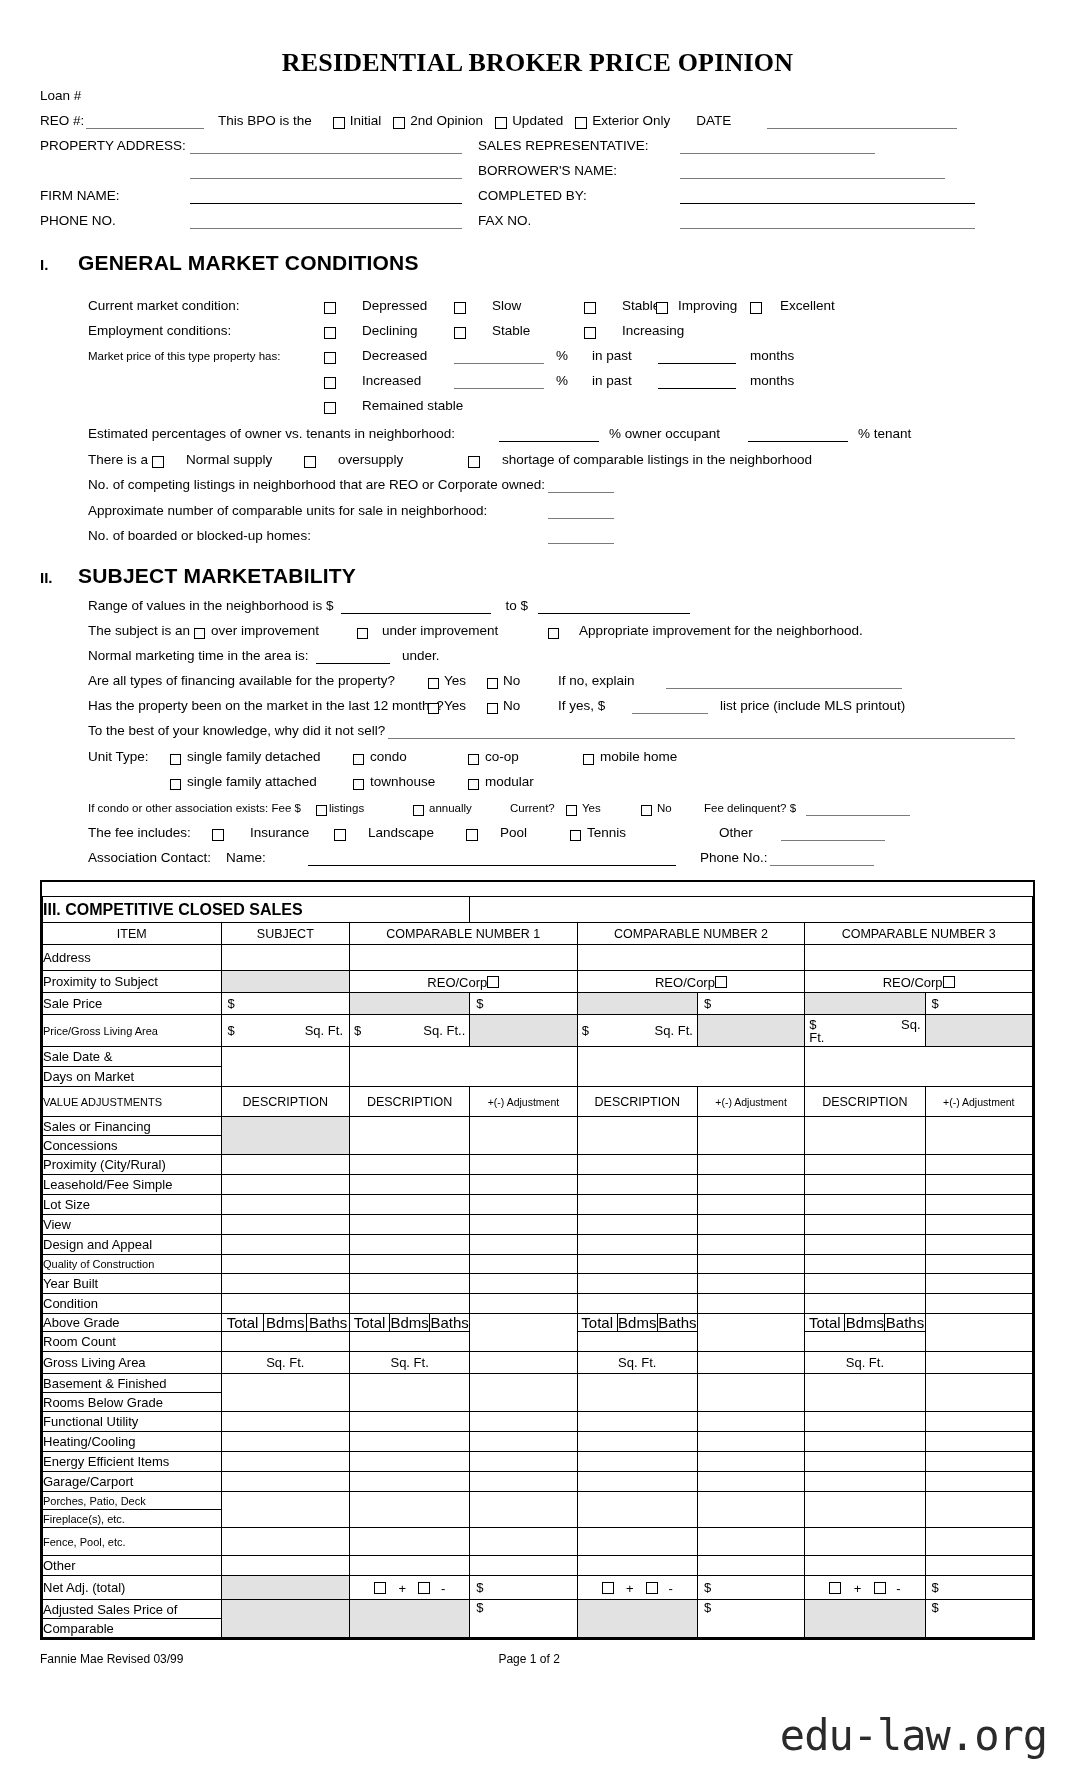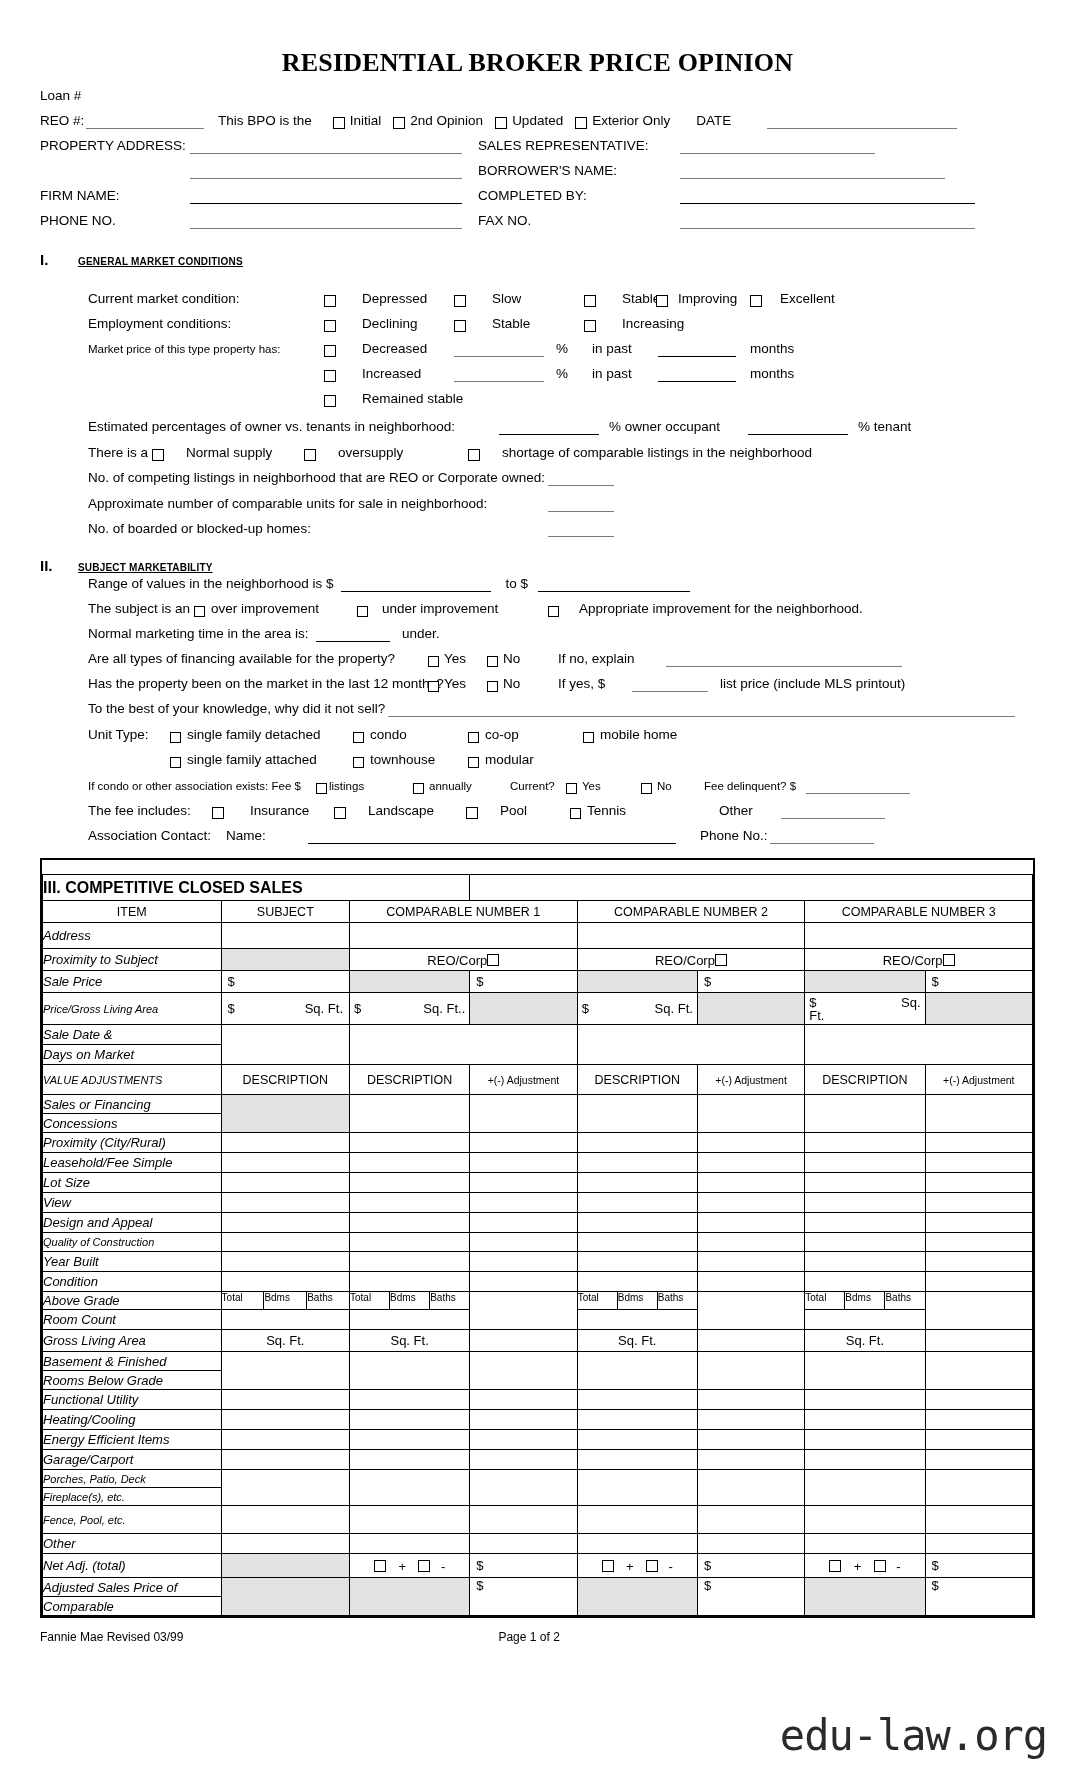--- a/index.html
+++ b/index.html
@@ -33,39 +33,39 @@
     vertical-align:-1px;
   }
   .cb.sm { width:11px; height:11px; border-width:1.4px; }
 
   
   .hdr { margin-top:10px; }
   .hdr .line { display:flex; align-items:flex-end; margin-bottom:9px; }
 
   .sec-h { display:flex; align-items:baseline; margin-top:22px; }
   .sec-num { font-size:15px; font-weight:bold; width:38px; }
-  .sec-t { font-size:10px; font-weight:bold; letter-spacing:.2px;text-decoration:underline; }
+  .sec-t { font-size:21px; font-weight:bold; letter-spacing:.2px; }
 
   .indent { padding-left:48px; }
   .ln { display:flex; align-items:flex-end; margin-bottom:7px; min-height:18px; }
 
   
   table.cs { border-collapse:collapse; width:100%; margin-top:14px;
              table-layout:fixed; }
   table.cs td, table.cs th { border:1px solid #000; padding:0; }
   .tbl-outer { border:2px solid #000; }
   .t-head { font-size:12.5px; text-align:center; height:22px; font-weight:normal; }
-  .t-item { font-size:13px; padding-left:6px; height:20px;font-style:italic; }
+  .t-item { font-size:13px; padding-left:6px; height:20px; }
   .t-item.sm { font-size:11px; }
   .shade { background:#e2e2e2; }
   .c { text-align:center; }
   .big-h { font-size:16px; font-weight:bold; padding-left:8px; height:26px; }
 
   .sub3 { display:flex; height:100%; width:100%; }
-  .sub3 > div { flex:1; border-right:1px solid #000; font-size:10px; }
+  .sub3 > div { flex:1; border-right:1px solid #000; font-size:15px; text-align:center; }
   .sub3 > div:last-child { border-right:none; }
 
   .footer { display:flex; align-items:center; margin-top:12px; font-size:12px; }
   .wm {
     position:absolute; right:28px; bottom:10px;
     font-family:"DejaVu Sans Mono", monospace;
     font-size:42px; color:#2b2b2b; letter-spacing:-1px;
   }
 </style>
 </head>
@@ -224,21 +224,21 @@
     </div>
   </div>
 
   <div class="sec-h" style="margin-top:20px">
     <span class="sec-num">II.</span>
     <span class="sec-t">SUBJECT MARKETABILITY</span>
   </div>
 
   <div class="indent">
 
-    <div class="ln" style="">
+    <div class="ln" style="margin-top:8px">
       <span class="lbl">Range of values in the neighborhood is $</span>
       <span class="rule" style="width:150px;margin-left:8px"></span>
       <span class="lbl" style="padding-left:14px">to $</span>
       <span class="rule" style="width:152px;margin-left:10px"></span>
     </div>
 
     <div class="ln">
       <span class="lbl" style="width:106px">The subject is an</span>
       <span class="cb sm"></span>
       <span class="lbl" style="width:152px;padding-left:6px">over improvement</span>

